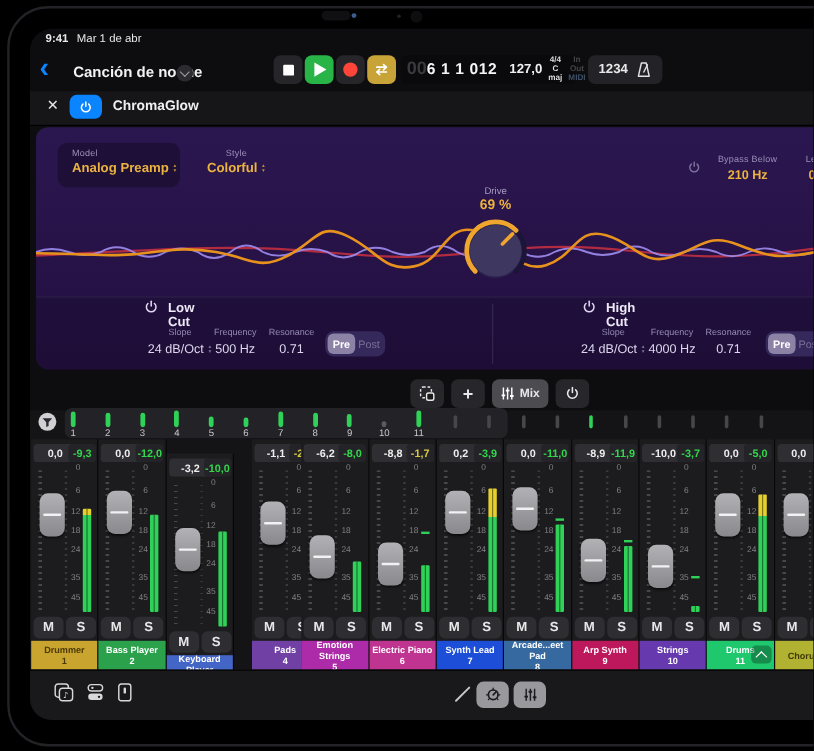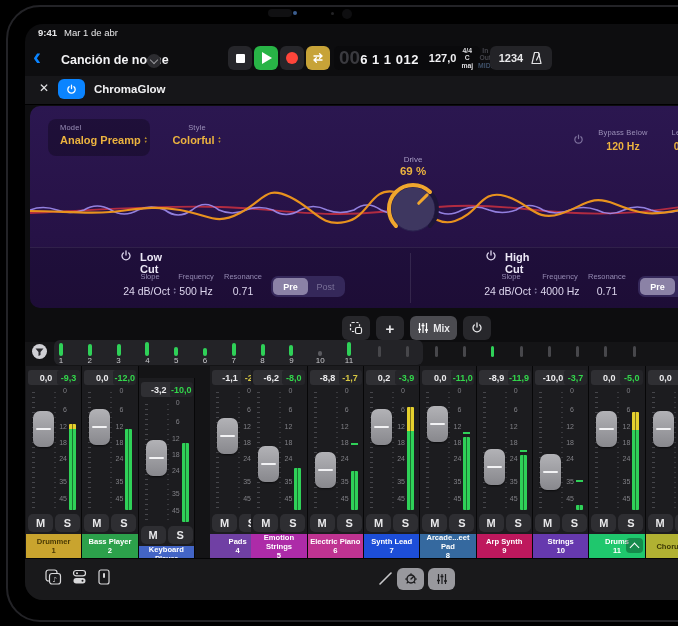--- a/index.html
+++ b/index.html
@@ -18,21 +18,21 @@
   .backchev::before{content:"‹"}
   .songtitle{left:36px;top:29px;font-size:12.5px;font-weight:bold;color:#f2f2f4}
   .titlechev{left:122px;top:30px;width:14px;height:14px;border-radius:50%;background:#2c2c30;display:flex;align-items:center;justify-content:center}
   .chevd{width:5px;height:5px;border-right:1.5px solid #97979c;border-bottom:1.5px solid #97979c;transform:rotate(45deg);margin-top:-2px}
   .tbtn{top:22px;width:24px;height:24px;border-radius:6px;background:#26262a;display:flex;align-items:center;justify-content:center}
   .stopsq{width:9px;height:9px;background:#fff;border-radius:1px}
   .playtri{width:0;height:0;border-left:10px solid #fff;border-top:6px solid transparent;border-bottom:6px solid transparent;margin-left:2px}
   .reccirc{width:12px;height:12px;border-radius:50%;background:#ff453a}
   .lcd{left:309px;top:22px;width:146px;height:24px;background:#0a0a0c;border-radius:5px;
        display:flex;align-items:center;padding:0 5px;gap:5px;box-sizing:border-box}
-  .lcd .dim{color:#3a3a3f;font-size:19px;font-weight:bold}
+  .lcd .dim{color:#3a3a3f;font-size:15px;font-weight:bold}
   .lcd .pos{color:#f5f5f7;font-size:13px;font-weight:bold;letter-spacing:.5px;white-space:nowrap}
   .lcd .tempo{color:#f0f0f2;font-size:11px;font-weight:bold}
   .lcd .vdiv{width:1px;height:14px;background:#26262b}
   .lcd .stack{display:flex;flex-direction:column;line-height:7.5px;font-size:6.8px;font-weight:bold;color:#dddde0;text-align:center}
   .lcd .stack.dim2{color:#44444b}
   .lcd .stack .midi{color:#3e5068}
   .countbadge{left:465px;top:22px;width:62px;height:24px;background:#232327;border-radius:6px;
        display:flex;align-items:center;justify-content:center;gap:7px;font-size:11px;font-weight:bold;color:#e8e8ea}
   
   .plughdr{left:0;top:52px;width:653px;height:28px;background:#161619;border-bottom:1px solid #000}
@@ -55,21 +55,21 @@
   .driveval{left:343px;top:59px;width:80px;text-align:center;font-size:11.5px;font-weight:bold;color:#ecb33f}
   .bypwr{left:543px;top:28px;opacity:.75}
   .bypcol{left:552px;top:22px;width:82px;text-align:center}
   .bypcol .v,.lvlcol .v{font-size:10.5px;font-weight:bold;color:#ecb33f;margin-top:3px}
   .lvlcol{left:616px;top:22px;width:70px;text-align:center}
   .cutsec .pwr{position:absolute;top:-2px}
   .cuttitle{font-size:11px;color:#ece8f6;font-weight:bold}
   .param{position:absolute;text-align:center}
   .param .l{font-size:7.5px;color:#948ab2}
   .param .v{font-size:10.5px;color:#ddd6ee;margin-top:4px;display:flex;align-items:center;justify-content:center;gap:3px}
-  .seg{position:absolute;width:74px;height:21px;background:#35285a;border-radius:7px;display:flex;padding:2px;box-sizing:border-box}
+  .seg{position:absolute;width:50px;height:21px;background:#35285a;border-radius:7px;display:flex;padding:2px;box-sizing:border-box}
   .seg .opt{flex:1;display:flex;align-items:center;justify-content:center;font-size:9px;color:#7a7198;border-radius:5px}
   .seg .opt.sel{background:#8b82a6;color:#fff;font-weight:bold}
   .vsep{position:absolute;left:380px;top:147px;width:1px;height:50px;background:rgba(255,255,255,.10)}
   
   .mixtb{top:292px;height:24px;border-radius:6px;background:#27272b;display:flex;align-items:center;justify-content:center;color:#e8e8ea}
   .mixtb.sel{background:#4b4b50}
   .mixtb .lbl{font-size:10px;font-weight:bold;margin-left:4px}
   .plusg{font-size:15px;font-weight:bold;line-height:15px}
   
   #mixer{left:0;top:318px;width:653px;height:216px;background:#141416}
@@ -210,21 +210,21 @@
     </div>
 
     <div class="abs bypwr">
       <svg width="11" height="11" viewBox="0 0 12 12">
           <path d="M6 1.2 V5" stroke="#9a90b8" stroke-width="1.3" stroke-linecap="round"></path>
           <path d="M3.4 3 a4 4 0 1 0 5.2 0" fill="none" stroke="#9a90b8" stroke-width="1.3" stroke-linecap="round"></path>
         </svg>
     </div>
     <div class="abs bypcol">
       <div class="slabel">Bypass Below</div>
-      <div class="v">120 Hz</div>
+      <div class="v">210 Hz</div>
     </div>
     <div class="abs lvlcol">
       <div class="slabel">Level</div>
       <div class="v">0.0</div>
     </div>
 
     <div class="abs drivelabel">Drive</div>
     <div class="abs driveval">69 %</div>
     <svg class="abs" style="left:351px;top:71px" width="64" height="64" viewBox="0 0 64 64">
       <circle cx="32" cy="32" r="22" fill="#3e3760" stroke="#2c2450" stroke-width="1"></circle>

